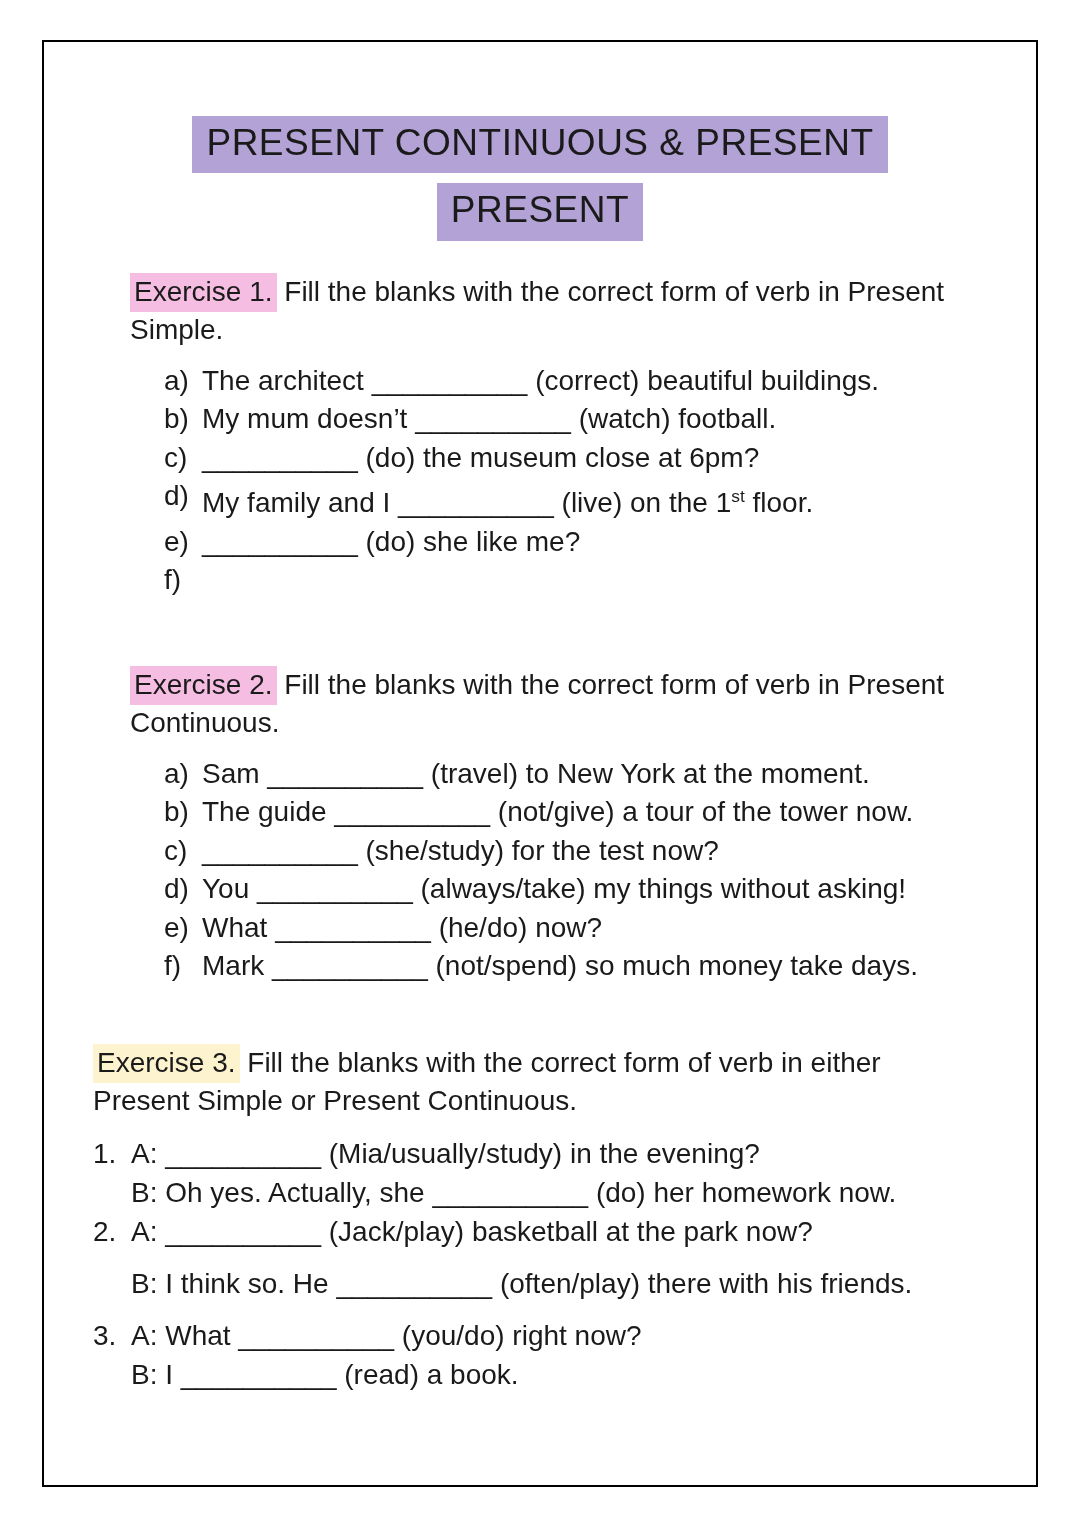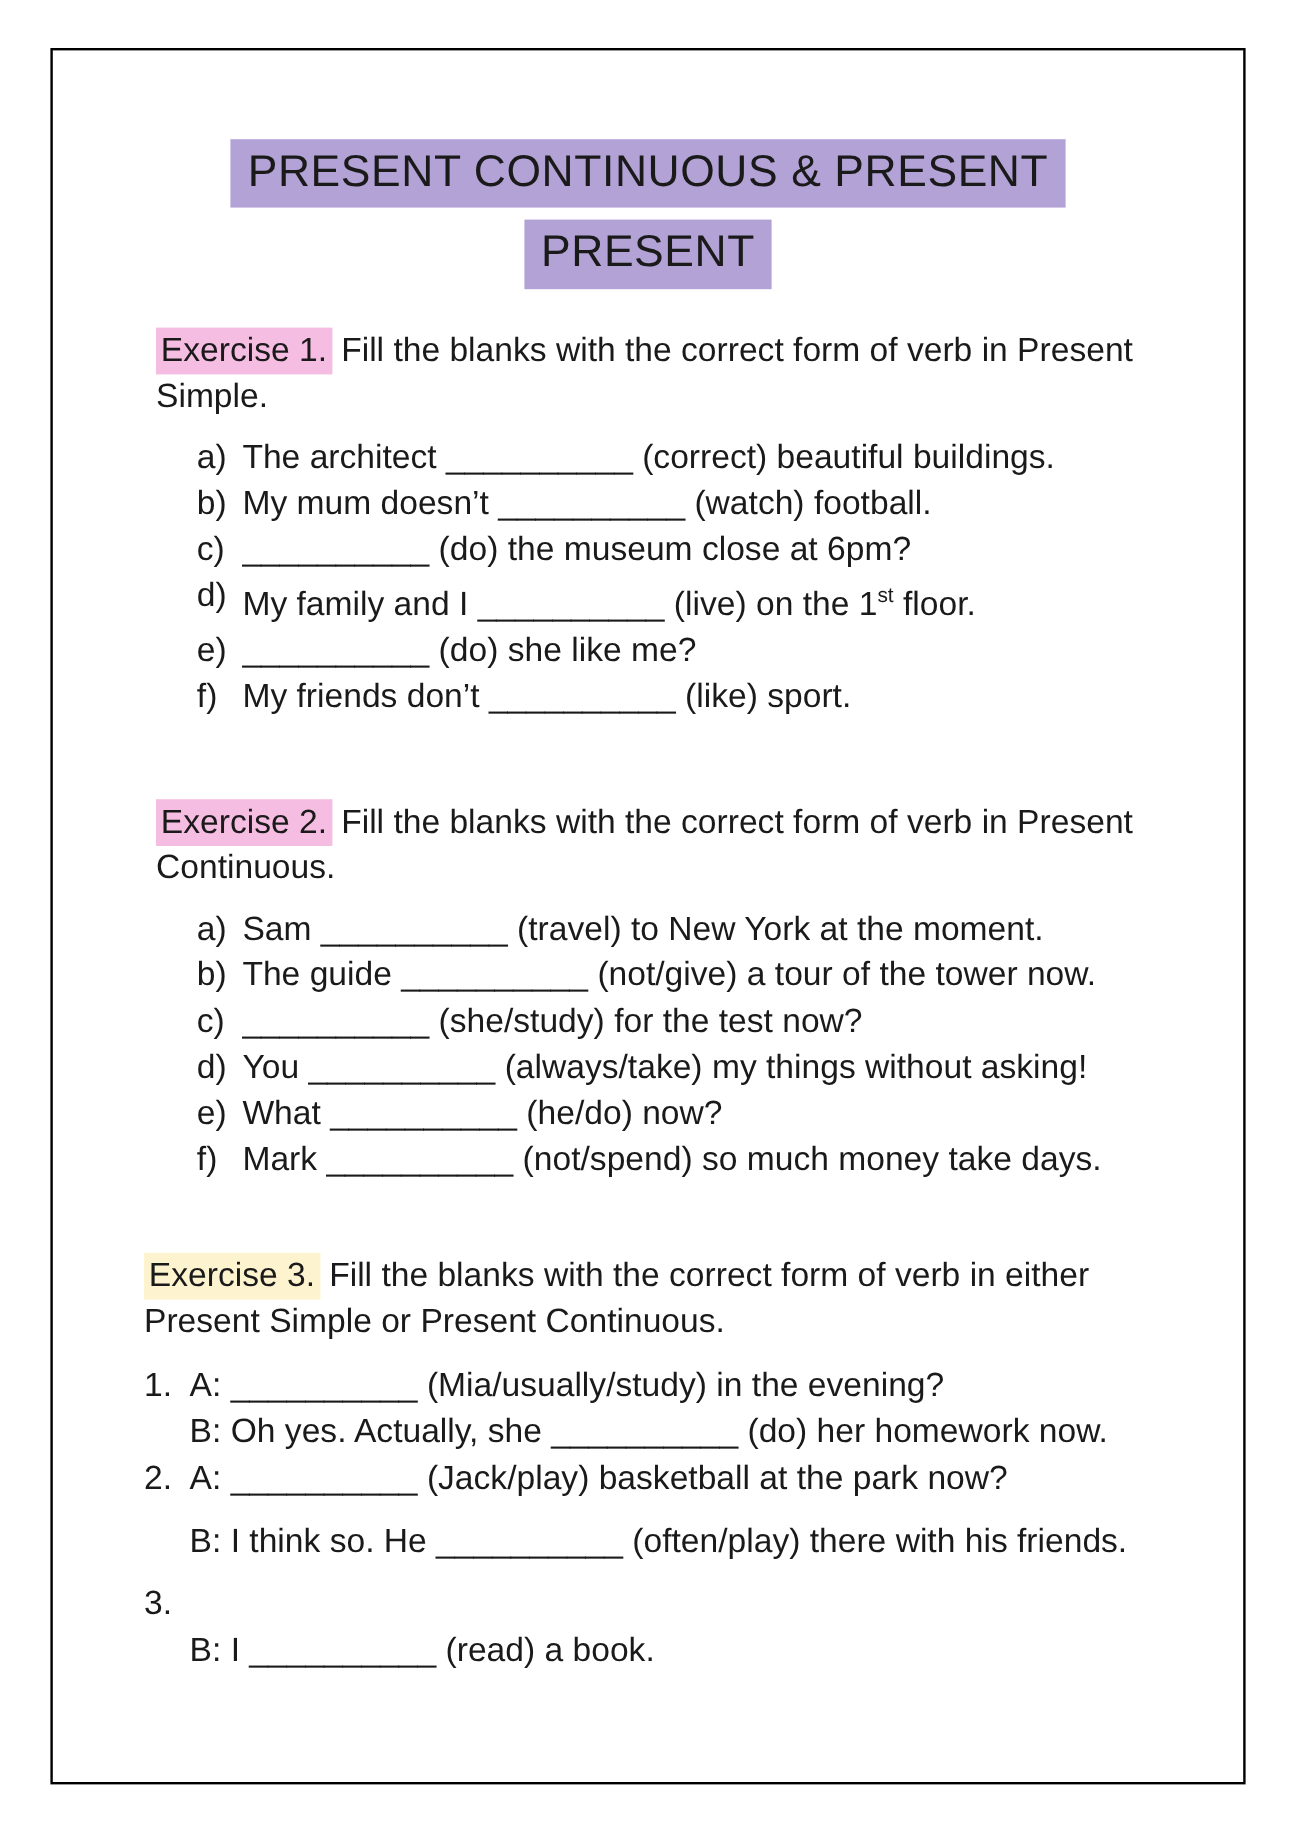--- a/index.html
+++ b/index.html
@@ -41,21 +41,21 @@
   }
   
   .exercise{
     margin-left:86px;
     margin-right:36px;
     font-size:28px;
     line-height:38px;
   }
   .ex1{margin-top:32px;}
   .ex2{margin-top:66px;}
-  .ex3{margin-top:58px;margin-left:76px;}
+  .ex3{margin-top:58px;margin-left:49px;}
   .ex-heading{max-width:860px;}
   .label-hl{
     background:var(--highlight-pink);
     padding:3px 4px 5px 4px;
   }
   .ex3 .label-hl{background:var(--highlight-yellow);}
   
   .items{margin-top:13px;margin-left:34px;list-style:none;}
   .item{display:flex;white-space:nowrap;line-height:38.5px;}
   .item .marker{width:38px;flex:none;}
@@ -103,21 +103,20 @@
       <li class="item">
         <span class="marker">d)</span>
         <span class="itext"><span>My family and I __________ (live) on the 1</span><sup>st</sup><span> floor.</span></span>
       </li>
       <li class="item">
         <span class="marker">e)</span>
         <span class="itext">__________ (do) she like me?</span>
       </li>
       <li class="item">
         <span class="marker">f)</span>
-        <span class="itext">My friends don’t __________ (like) sport.</span>
       </li>
     </ul>
   </section>
 
   <section class="exercise ex2">
     <p class="ex-heading">
       <span class="label-hl">Exercise 2.</span>
       <span>Fill the blanks with the correct form of verb in Present</span><br>
       <span>Continuous.</span>
     </p>
@@ -166,20 +165,20 @@
       <li class="qa-item">
         <span class="marker">2.</span>
         <span class="qa-lines">
           <span class="qa-line">A: __________ (Jack/play) basketball at the park now?</span><br>
           <span class="qa-line gap-top" style="display:inline-block;">B: I think so. He __________ (often/play) there with his friends.</span>
         </span>
       </li>
       <li class="qa-item gap-top">
         <span class="marker">3.</span>
         <span class="qa-lines">
-          <br>
+          <span class="qa-line">A: What __________ (you/do) right now?</span><br>
           <span class="qa-line">B: I __________ (read) a book.</span>
         </span>
       </li>
     </ul>
   </section>
 
 </div>
 
 </body></html>

